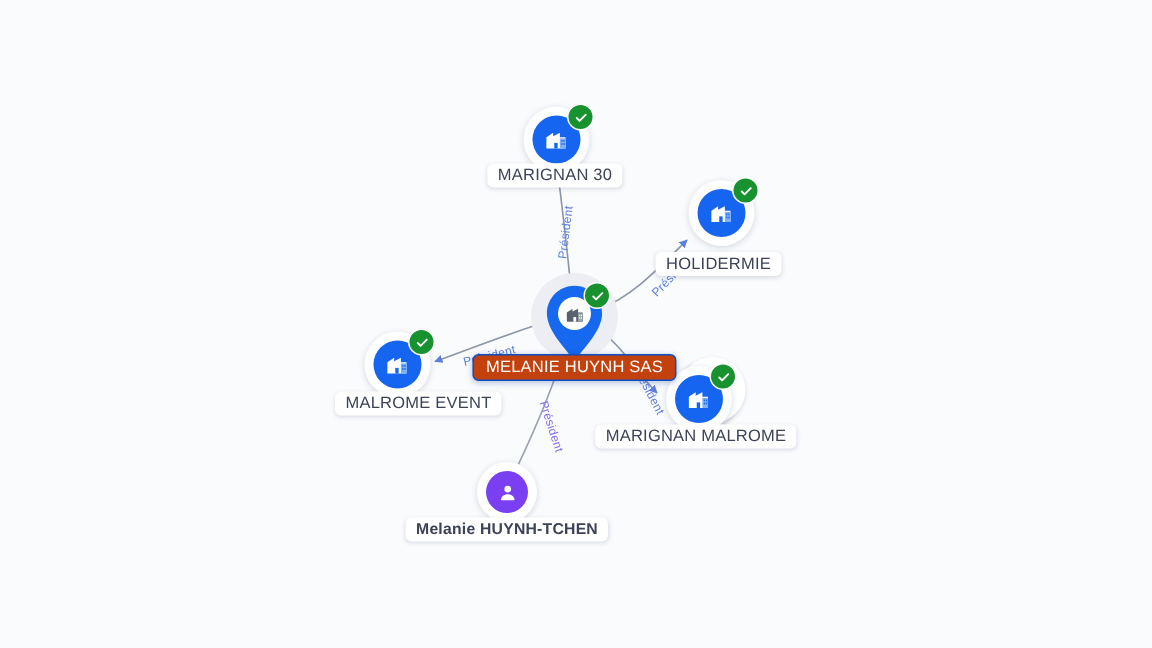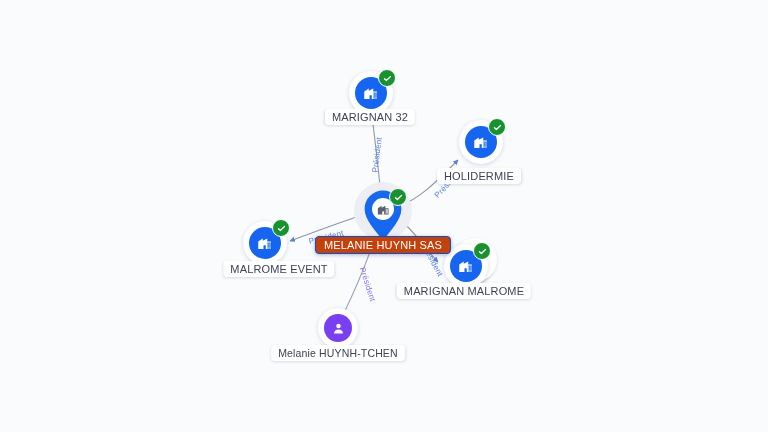--- a/index.html
+++ b/index.html
@@ -233,21 +233,21 @@
           </svg>
         </div>
         <div class="verified">
           <svg width="9" height="9" viewBox="0 0 24 24">
             <path d="M4 12.5l5 5L20 6.5" stroke="#ffffff" stroke-width="3.4" fill="none" stroke-linecap="round" stroke-linejoin="round"></path>
           </svg>
         </div>
       </div>
     </div>
   </div>
-  <div class="node-label" style="left:370px; top:109px;">MARIGNAN 32</div>
+  <div class="node-label" style="left:370px; top:109px;">MARIGNAN 30</div>
 
   <div class="node" style="left:481px; top:142px;">
     <div class="node-visual" style="left:0; top:0;">
       <div class="circle-node">
         <div class="disc">
           <svg width="18" height="18" viewBox="0 0 24 24">
             <path d="M3 20V10l6-4v3l6-3v4h5v10z" fill="#ffffff"></path>
             <rect x="15" y="11" width="5" height="9" fill="#7fb0ff"></rect>
             <rect x="16.2" y="12.4" width="1.1" height="1.6" fill="#1565f0"></rect>
             <rect x="18.1" y="12.4" width="1.1" height="1.6" fill="#1565f0"></rect>
@@ -319,21 +319,21 @@
       <div class="person-node">
         <div class="disc">
           <svg width="15" height="15" viewBox="0 0 24 24">
             <circle cx="12" cy="8" r="3.6" fill="#ffffff"></circle>
             <path d="M4.8 20c0-4 3.3-6.4 7.2-6.4s7.2 2.4 7.2 6.4z" fill="#ffffff"></path>
           </svg>
         </div>
       </div>
     </div>
   </div>
-  <div class="node-label person-label" style="left:338px; top:345px;">Melanie HUYNH-TCHEN</div>
+  <div class="node-label person-label" style="left:338px; top:345px;font-weight:bold;">Melanie HUYNH-TCHEN</div>
 
   <div class="node" style="left:383px; top:211px;">
     <div class="pin-halo"></div>
     <div class="node-visual" style="left:0; top:4px;">
       <div class="pin-node">
         <svg class="pin-svg" width="40" height="52" viewBox="0 0 40 52">
           <path d="M20 1.5 C9.8 1.5 1.6 9.7 1.6 20 C1.6 31 13.2 42.6 18.4 49.6 C19.2 50.7 20.8 50.7 21.6 49.6 C26.8 42.6 38.4 31 38.4 20 C38.4 9.7 30.2 1.5 20 1.5 Z" fill="#1668ef"></path>
         </svg>
         <div class="pin-inner">
           <svg width="15" height="15" viewBox="0 0 24 24">

